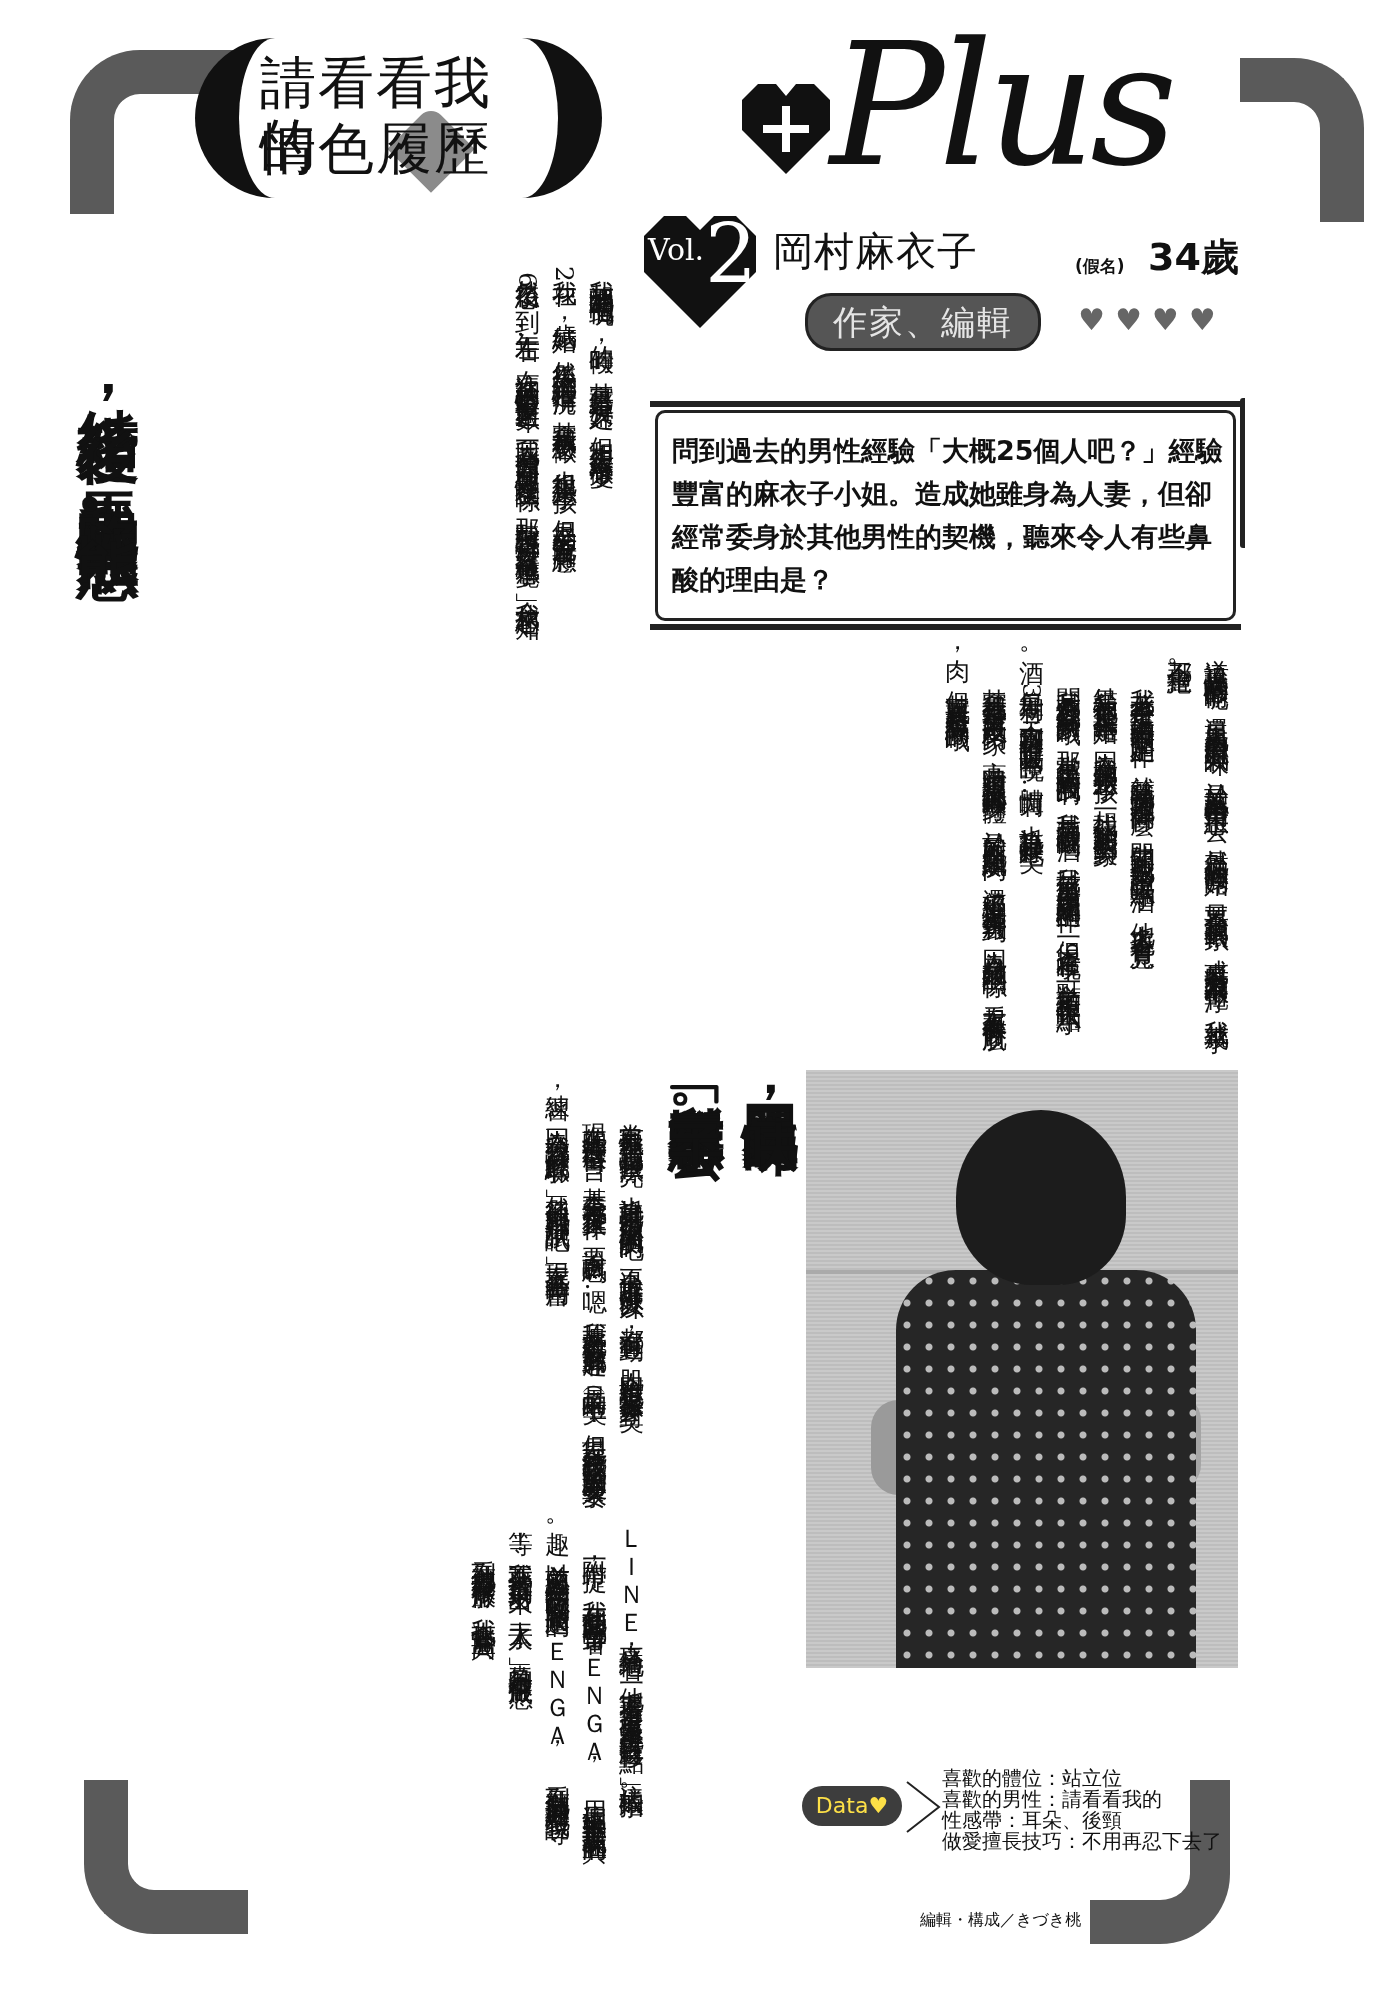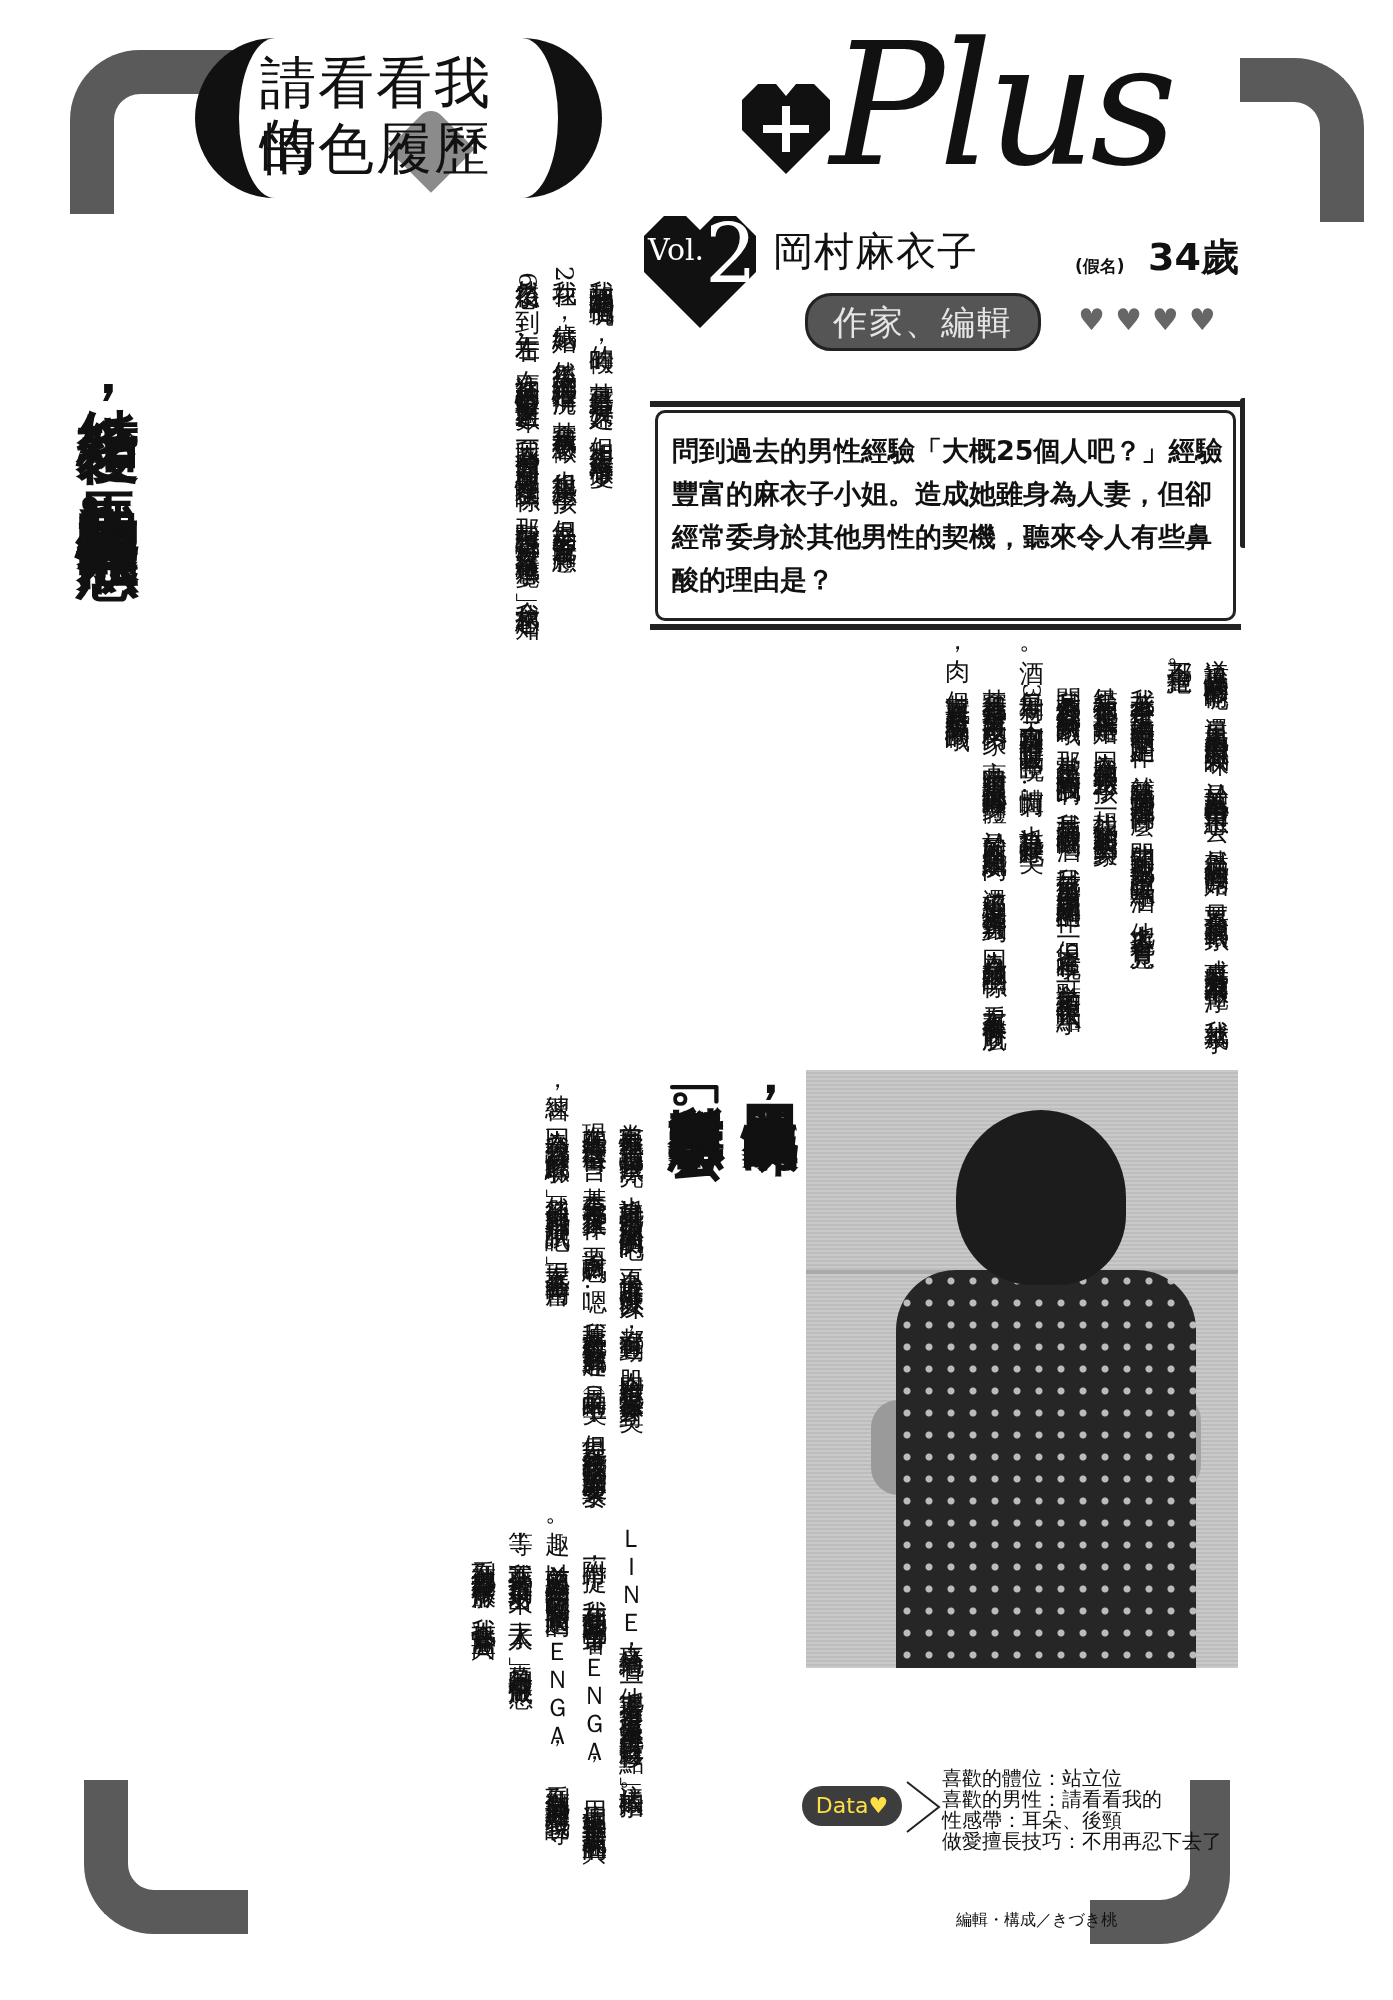--- a/index.html
+++ b/index.html
@@ -40,21 +40,21 @@
   .photo{position:absolute;left:806px;top:1070px;width:432px;height:598px;background:repeating-linear-gradient(0deg,#c9c9c9 0 2px,#bdbdbd 2px 4px);overflow:hidden;}
   .photo .wall-line{position:absolute;left:0;right:0;top:200px;height:4px;background:#aaa;}
   .photo .hair{position:absolute;left:150px;top:40px;width:170px;height:175px;background:#1c1c1c;border-radius:50% 50% 40% 45%;}
   .photo .body{position:absolute;left:90px;top:200px;width:300px;height:420px;background:radial-gradient(circle,#bbb 3px,transparent 4px) 0 0/22px 22px,#262626;border-radius:60px 60px 0 0;}
   .photo .arm-l{position:absolute;left:65px;top:330px;width:55px;height:95px;background:#9a9a9a;border-radius:30px;}
   .photo .arm-r{position:absolute;left:345px;top:325px;width:50px;height:95px;background:#a5a5a5;border-radius:30px;}
   
   .data-pill{position:absolute;left:802px;top:1786px;width:100px;height:40px;background:#3d3d3d;border-radius:20px;color:#fde047;font-family:"DejaVu Sans",sans-serif;font-size:22px;line-height:40px;text-align:center;}
   .data-arrow{position:absolute;left:903px;top:1780px;width:40px;height:54px;}
   .data-list{position:absolute;left:942px;top:1768px;font-family:"DejaVu Sans",sans-serif;font-size:20px;line-height:21px;}
-  .credit{position:absolute;left:920px;top:1910px;font-family:Liberation Serif, serif;font-size:16px;margin-left:36px;}
+  .credit{position:absolute;left:920px;top:1910px;font-family:Liberation Serif, serif;font-size:16px;}
 </style>
 </head>
 <body>
 
 <div class="corner c-tl"></div>
 <div class="corner c-tr"></div>
 <div class="corner c-bl"></div>
 <div class="corner c-br"></div>
 
 <div>

